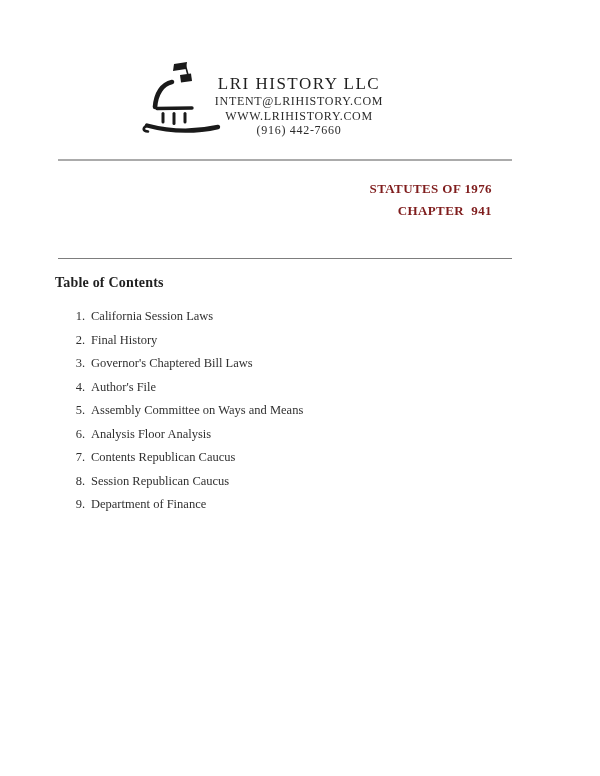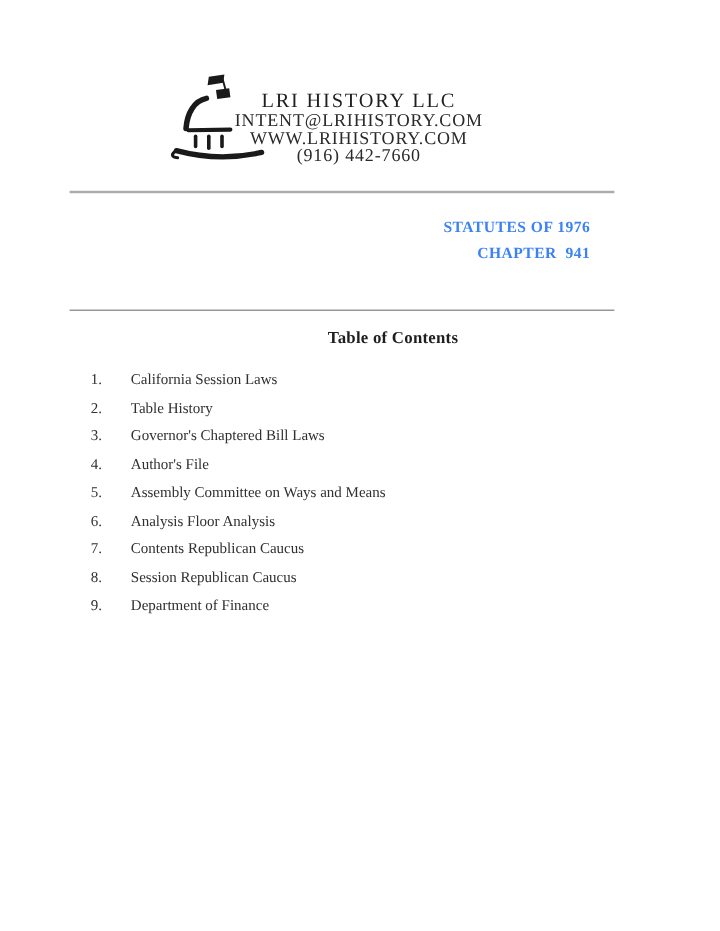--- a/index.html
+++ b/index.html
@@ -29,73 +29,72 @@
     width: 232px;
     text-align: center;
   }
   .company {
     font-size: 17px;
     letter-spacing: 1.5px;
     color: #1f1f1f;
     line-height: 20px;
   }
   .contact {
-    font-size: 15px;
+    font-size: 12px;
     letter-spacing: 0.7px;
     color: #2a2a2a;
     line-height: 14.5px;
   }
   .contact:first-of-type { margin-top: 4px; }
 
   
   .rule { position: absolute; left: 58px; width: 454px; }
   .rule-top { top: 159px; height: 2px; background: #ababab; }
   .rule-bottom { top: 258px; height: 1.4px; background: #7d7d7d; }
 
   
   .bill-info {
     position: absolute;
     right: 108px;
     top: 178px;
     text-align: right;
     font-weight: bold;
     font-size: 13px;
     letter-spacing: 0.4px;
-    color: #3b82f6;
+    color: #7f1d1d;
   }
   .bill-line { line-height: 22px; white-space: pre; }
 
   
   .toc { position: absolute; left: 0; top: 274px; width: 600px; }
   .toc-heading {
     margin-left: 55px;
     font-size: 14px;
     font-weight: bold;
     letter-spacing: 0.2px;
     color: #1f1f1f;
     line-height: 18px;
-    text-align: center;
   }
   .toc-list {
     list-style: none;
     margin: 13px 0 0 0;
     padding: 0;
   }
   .toc-list li {
     display: flex;
     line-height: 23.5px;
     font-size: 12.5px;
     color: #303030;
   }
   .toc-num {
     width: 85px;
     text-align: right;
     flex: 0 0 85px;
   }
-  .toc-label { margin-left: 24px; }
+  .toc-label { margin-left: 6px; }
 </style>
 </head>
 <body>
 
 <div class="page">
 
   <div class="logo">
     <svg viewBox="0 0 92 82" xmlns="http://www.w3.org/2000/svg">
 
       <polygon points="36,4 49,2 48,9 35,11" fill="#1a1a1a"></polygon>
@@ -134,21 +133,21 @@
 
   <div class="toc">
     <div class="toc-heading">Table of Contents</div>
     <ol class="toc-list">
       <li>
         <span class="toc-num">1.</span>
         <span class="toc-label">California Session Laws</span>
       </li>
       <li>
         <span class="toc-num">2.</span>
-        <span class="toc-label">Table History</span>
+        <span class="toc-label">Final History</span>
       </li>
       <li>
         <span class="toc-num">3.</span>
         <span class="toc-label">Governor's Chaptered Bill Laws</span>
       </li>
       <li>
         <span class="toc-num">4.</span>
         <span class="toc-label">Author's File</span>
       </li>
       <li>

